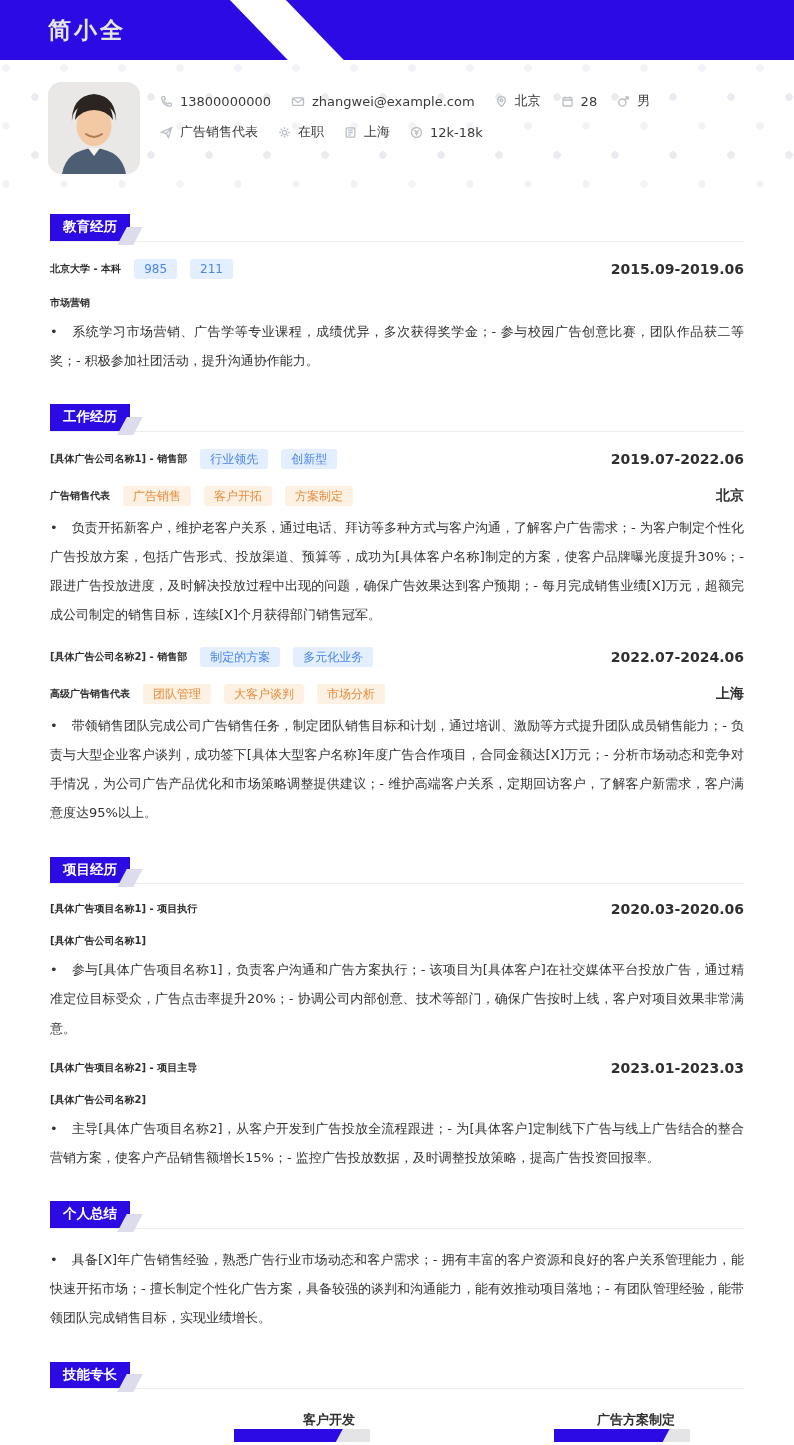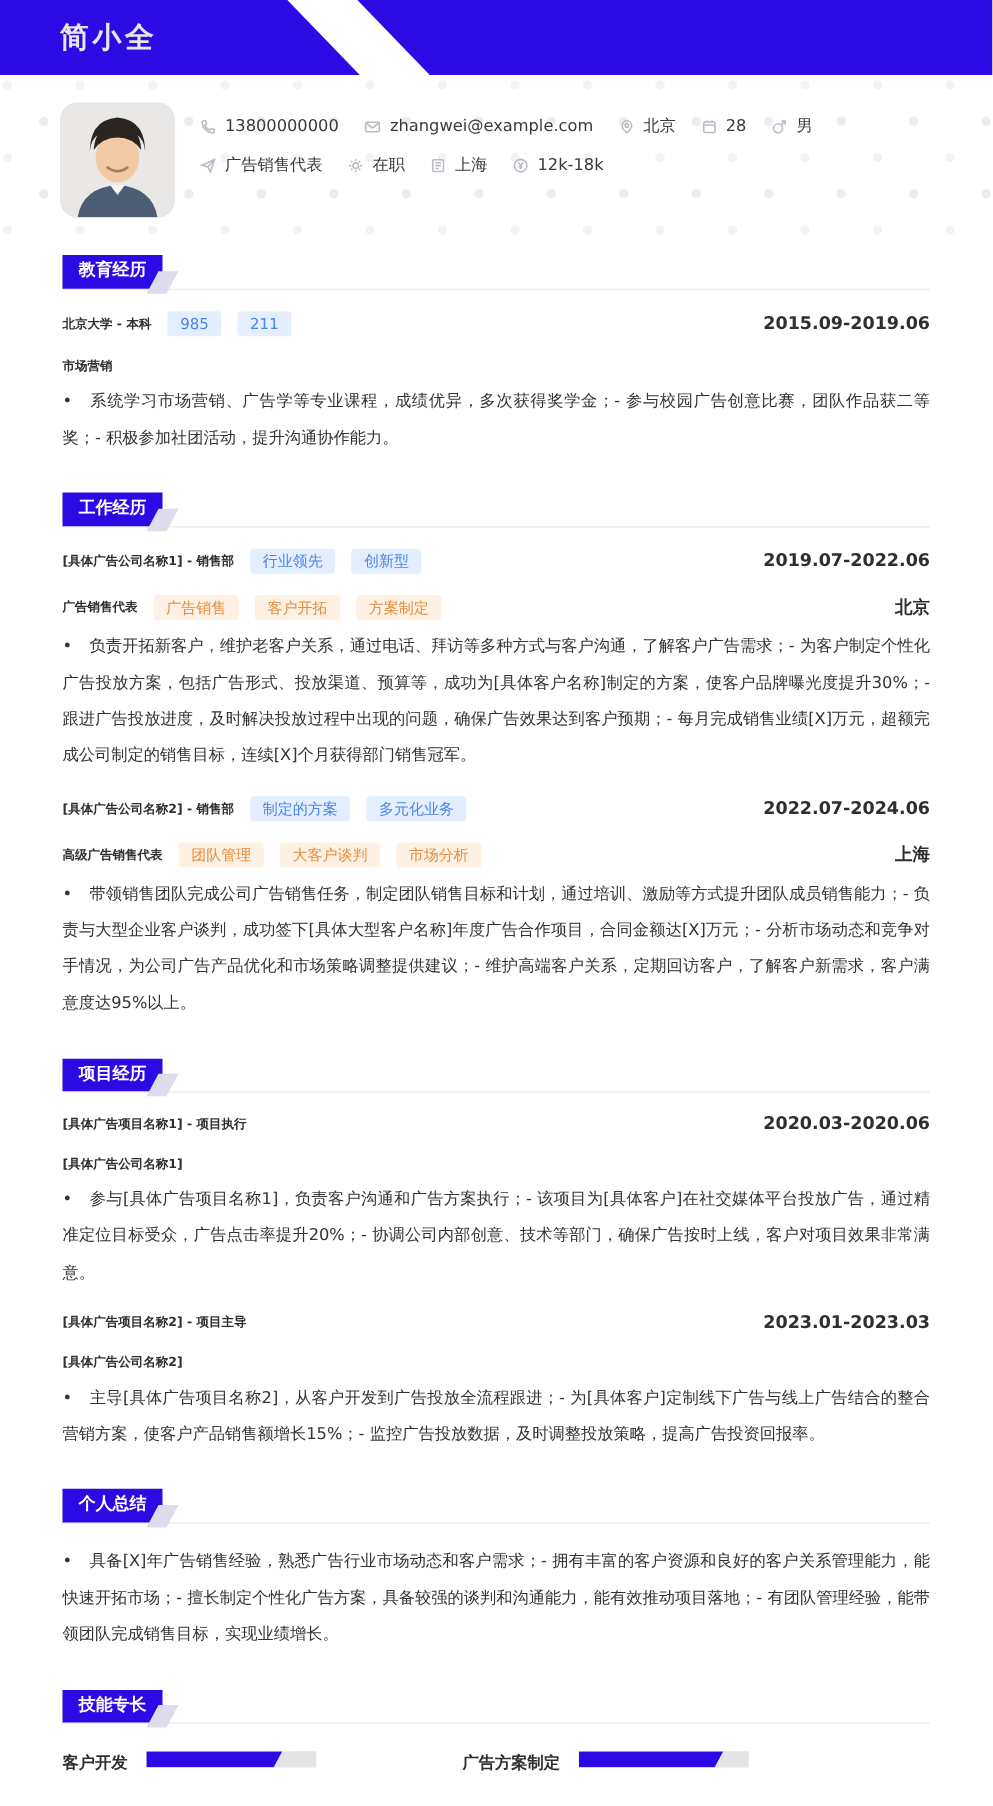--- a/index.html
+++ b/index.html
@@ -28,39 +28,39 @@
     background-size:58px 58px,58px 58px; background-position:6px 8px,35px 37px;}
   .avatar{position:absolute; left:48px; top:22px; width:92px; height:92px;
           border-radius:14px; overflow:hidden; background:#e9e7e6;}
   .contacts{position:absolute; left:160px; top:32px; display:flex; flex-direction:column; gap:13px;}
   .c-row{display:flex; gap:20px;}
   .c-item{display:flex; align-items:center; gap:7px; color:#3a3a3a; font-size:13px;}
   .c-item svg{display:block;}
   
   .sheet{padding:14px 50px 0 50px;}
   .section{margin-top:29px;}
-  .section:first-child{margin-top:0;}
+  .section:first-child{margin-top:10px;}
   .sec-head{border-bottom:1px solid var(--line); line-height:0;}
   .badge{position:relative; display:inline-block; background:var(--blue); color:#fff;
          font-size:13.5px; font-weight:bold; line-height:1; padding:6px 13px 7px;
          z-index:1; vertical-align:bottom;}
   .badge::after{content:""; position:absolute; right:-8px; bottom:-4px; width:16px; height:18px;
          background:#dcdcec; transform:skewX(-28deg); z-index:-1;}
   .entry-row{display:flex; justify-content:space-between; align-items:center; margin-top:17px;}
   .entry-left{display:flex; align-items:center;}
   .entry-title{font-weight:bold; font-size:10px; color:var(--ink);}
   .entry-right{font-weight:bold; font-size:14px; color:var(--ink); white-space:nowrap;}
   .tag{font-size:12px; line-height:1; padding:4px 10px; border-radius:3px; margin-left:13px; white-space:nowrap;}
   .tag.blue{background:var(--tag-blue-bg); color:var(--tag-blue-tx);}
   .tag.orange{background:var(--tag-orange-bg); color:var(--tag-orange-tx);}
   .para{margin-top:7px; font-size:13px; line-height:2.25; text-align:justify; color:var(--body);}
   .para.bullet::before{content:"•"; margin-right:14px;}
   
   .skills{display:grid; grid-template-columns:1fr 1fr; width:640px; row-gap:24px; margin-top:22px;}
-  .skill{display:flex; align-items:flex-start;}
+  .skill{display:flex; align-items:flex-end;flex-direction:column;}
   .skill-name{font-weight:bold; font-size:13px; color:var(--ink); margin-right:15px; white-space:nowrap;}
   .skill-bar{width:136px; height:13px; background:var(--track); position:relative; overflow:hidden;}
   .skill-fill{height:100%; background:var(--blue);
               clip-path:polygon(0 0,100% 0,calc(100% - 7px) 100%,0 100%);}
 </style>
 </head>
 <body>
 
 <div class="topbar">
   <div class="logo">简小全</div>

